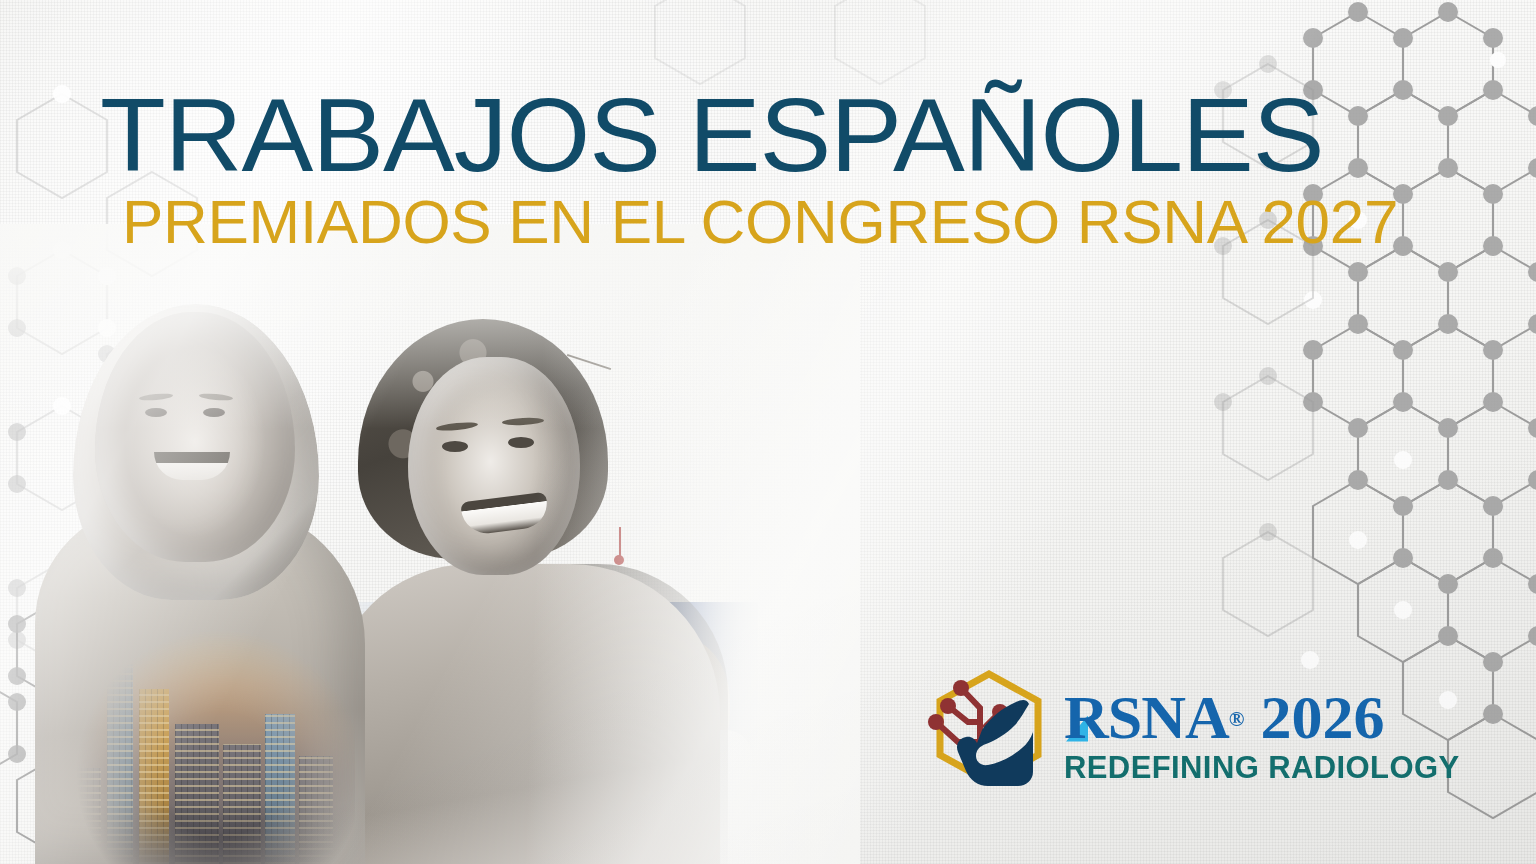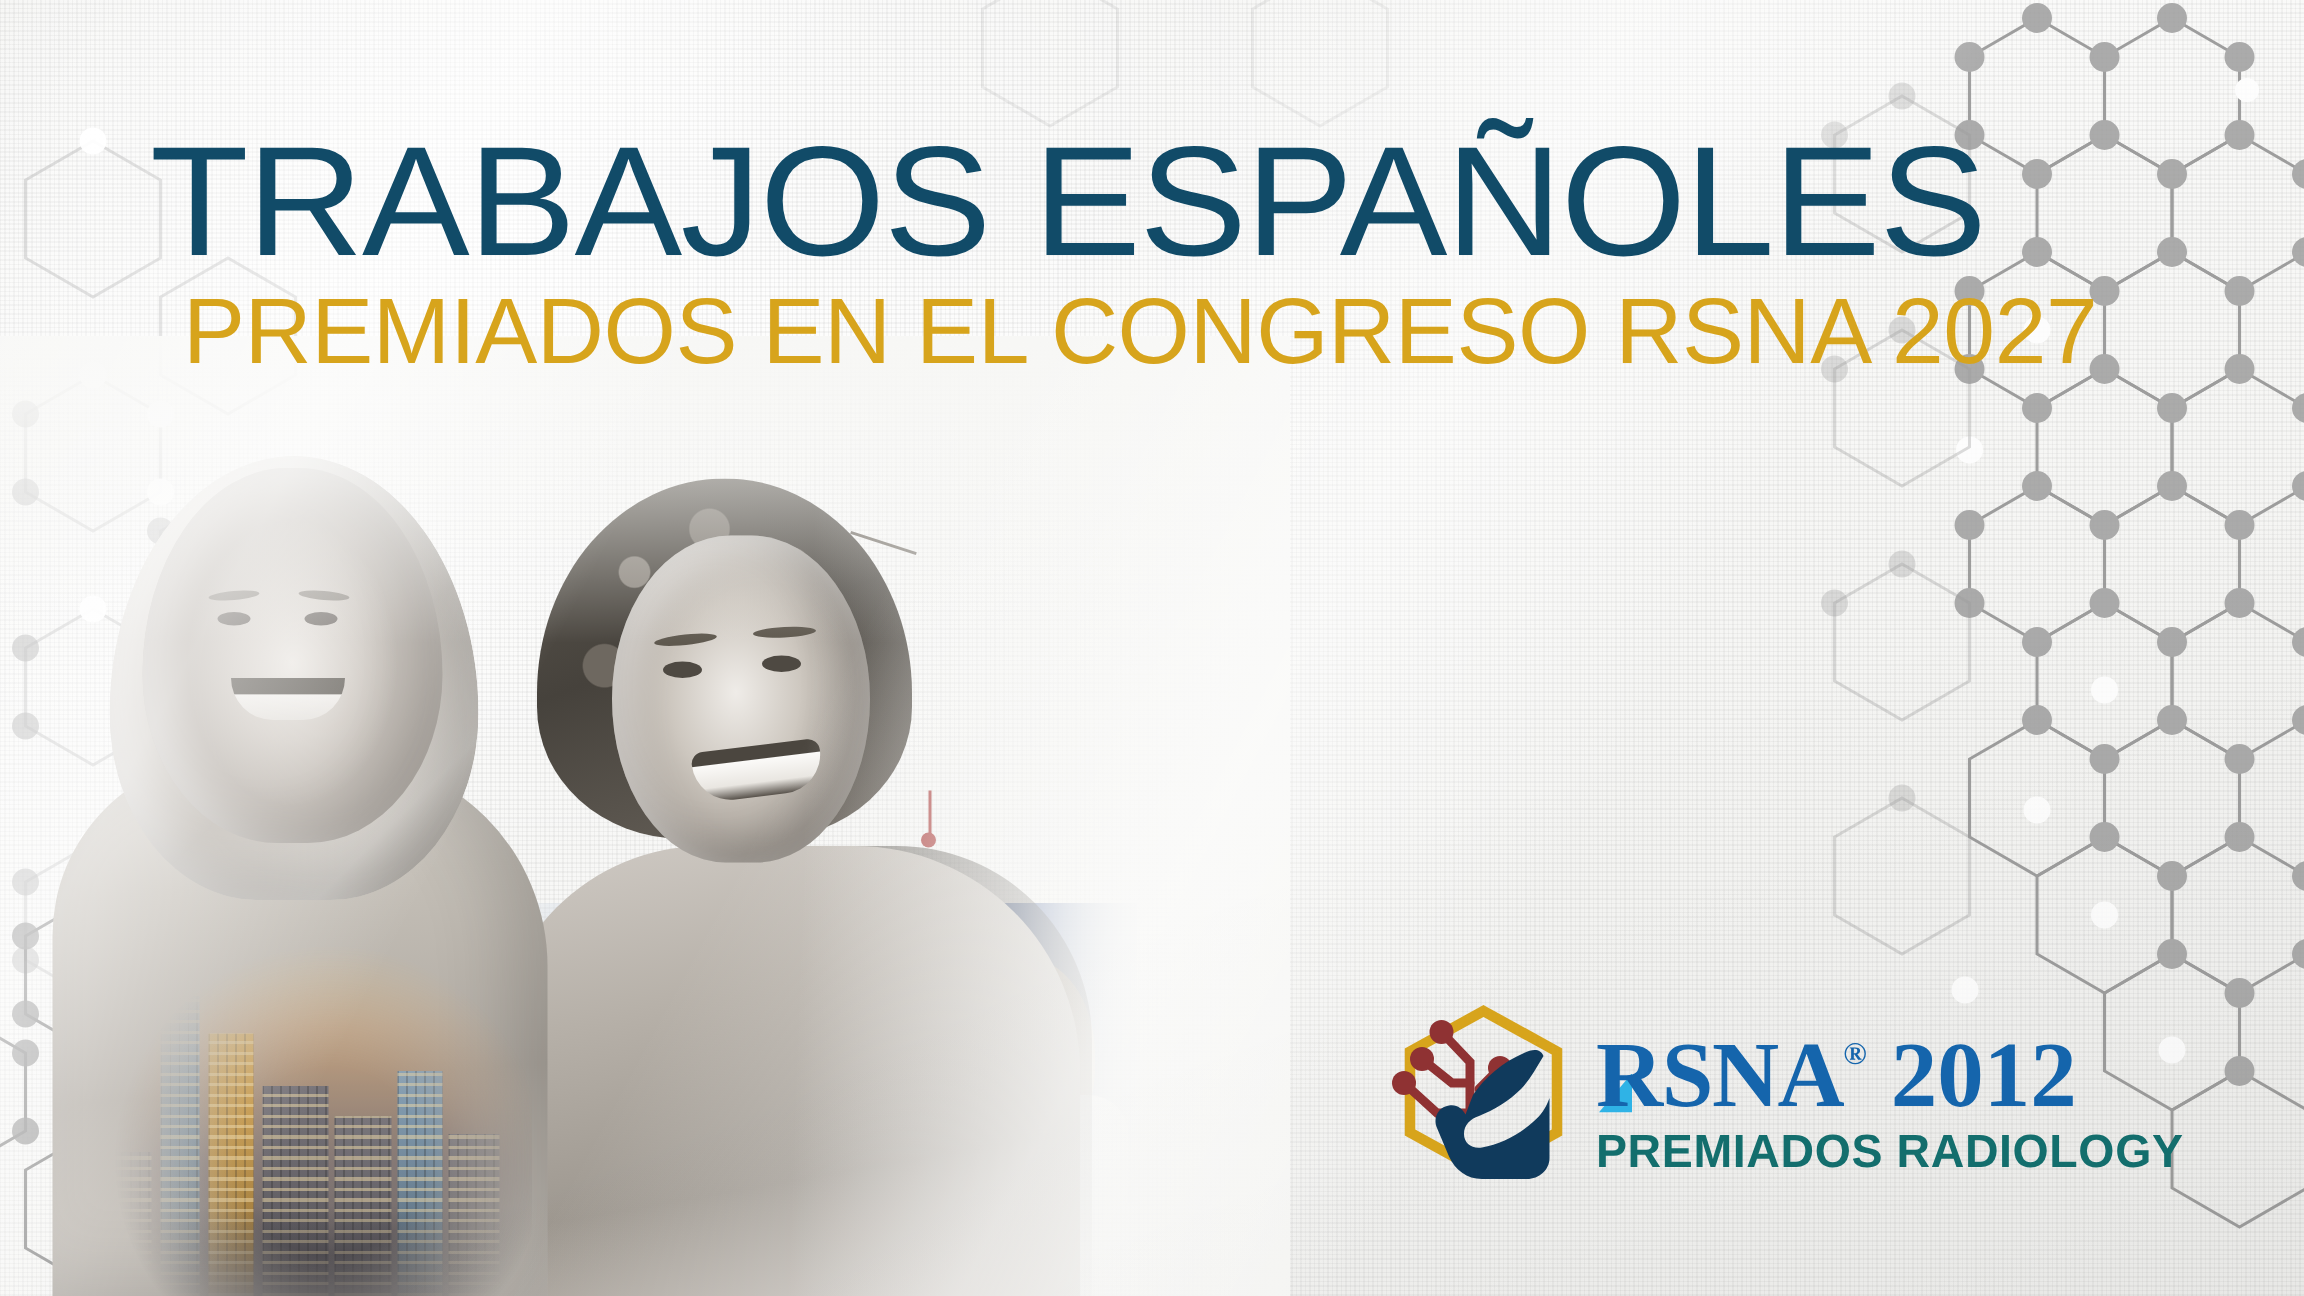--- a/index.html
+++ b/index.html
@@ -214,21 +214,21 @@
     font-size:62px; line-height:1.02; font-weight:400;
     color:#d7a41c; letter-spacing:-.3px; white-space:nowrap;
     margin-top:4px; margin-left:22px;
     transform:scaleX(1.0); transform-origin:left center;
   }
 
   
   .rsna-logo { position:absolute; left:928px; top:668px; display:flex; align-items:center; gap:14px; }
   .rsna-mark { position:relative; width:122px; height:132px; flex:0 0 auto; }
   .rsna-text { display:flex; flex-direction:column; line-height:1; }
-  .rsna-wordline { display:flex; align-items:flex-start; position:relative; }
+  .rsna-wordline { display:flex; align-items:center; position:relative; }
   .rsna-word {
     font-family:"Liberation Serif", serif;
     font-size:62px; font-weight:700; color:#1565ac; letter-spacing:-1px;
     position:relative;
   }
   .rsna-reg { font-family:"Liberation Serif", serif; font-size:21px; font-weight:700;
               color:#1565ac; margin-top:6px; }
   .rsna-year { font-family:"Liberation Serif", serif; font-size:62px; font-weight:700;
                color:#1565ac; margin-left:16px; letter-spacing:0px; }
   .rsna-tag {
@@ -540,19 +540,19 @@
                  L54,62 C62,50 74,40 88,34
                  C94,31 99,31 101,36 Z" fill="#103a5c"></path>
       </svg>
     </div>
 
     <div class="rsna-text">
       <div class="rsna-wordline">
         <div class="cyan-wedge"></div>
         <span class="rsna-word">RSNA</span>
         <span class="rsna-reg">®</span>
-        <span class="rsna-year">2012</span>
+        <span class="rsna-year">2026</span>
       </div>
-      <div class="rsna-tag">PREMIADOS RADIOLOGY</div>
+      <div class="rsna-tag">REDEFINING RADIOLOGY</div>
     </div>
   </div>
 
 </div>
 
 </body></html>

